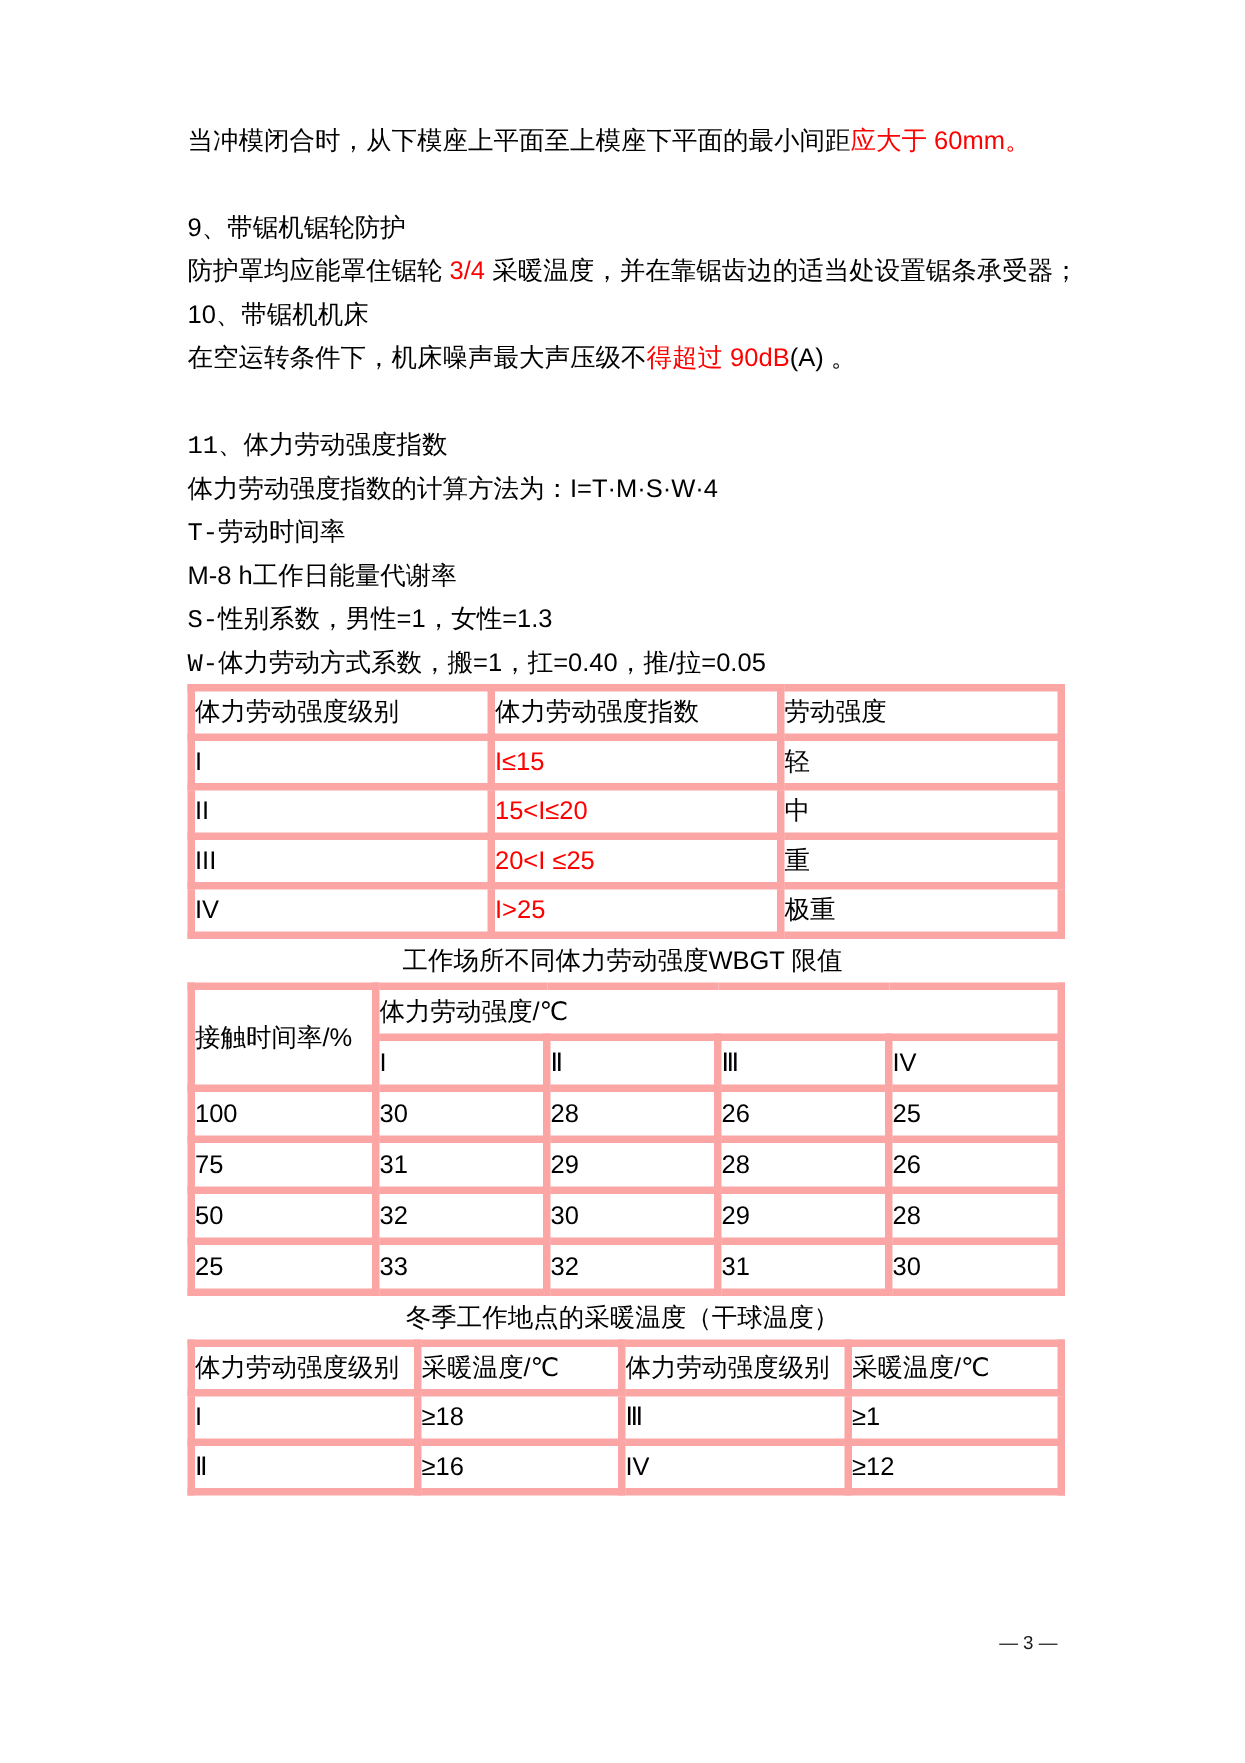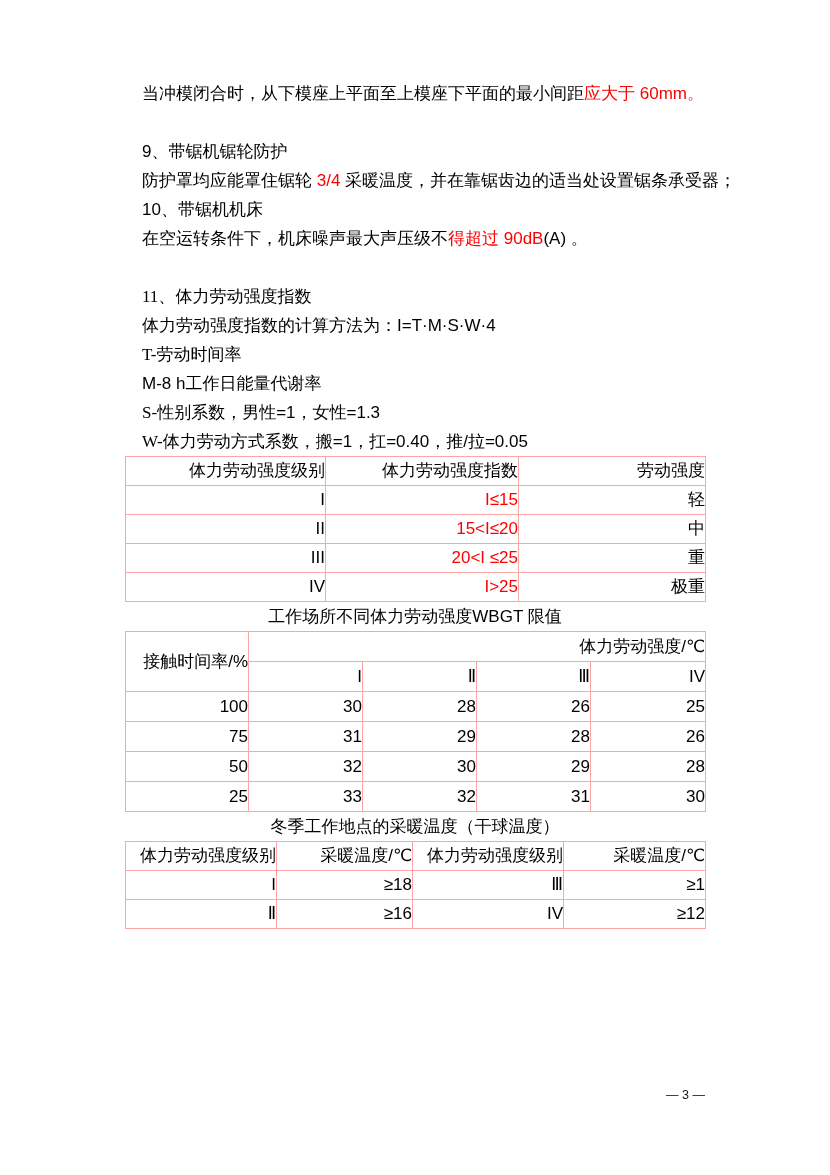--- a/index.html
+++ b/index.html
@@ -17,42 +17,41 @@
     left: 125px;
     top: 79px;
     width: 580px;
     font-size: 17px;
     line-height: 29px;
   }
   .line {
     height: 29px;
     line-height: 29px;
     white-space: nowrap;
-    margin-left: 17px;
   }
   .gap { height: 29px; }
   .red { color: #ff0000; }
-  .serif { font-family: Liberation Serif, serif; }
+  .serif { font-family: Liberation Mono, monospace; }
   .caption {
     height: 29px;
     line-height: 29px;
     text-align: center;
     white-space: nowrap;
   }
   table {
     width: 580px;
     border-collapse: collapse;
     table-layout: fixed;
     font-size: 17px;
     color: #000000;
   }
   th, td {
-    border: 1px solid #fca5a5;
+    border: 5px solid #fca5a5;
     font-weight: normal;
-    text-align: right;
+    text-align: left;
     vertical-align: middle;
     padding: 0;
     height: 28px;
     line-height: 28px;
     overflow: hidden;
   }
   .t-wbgt th, .t-wbgt td { height: 29px; line-height: 29px; }
   .footer {
     position: absolute;
     left: 125px;

